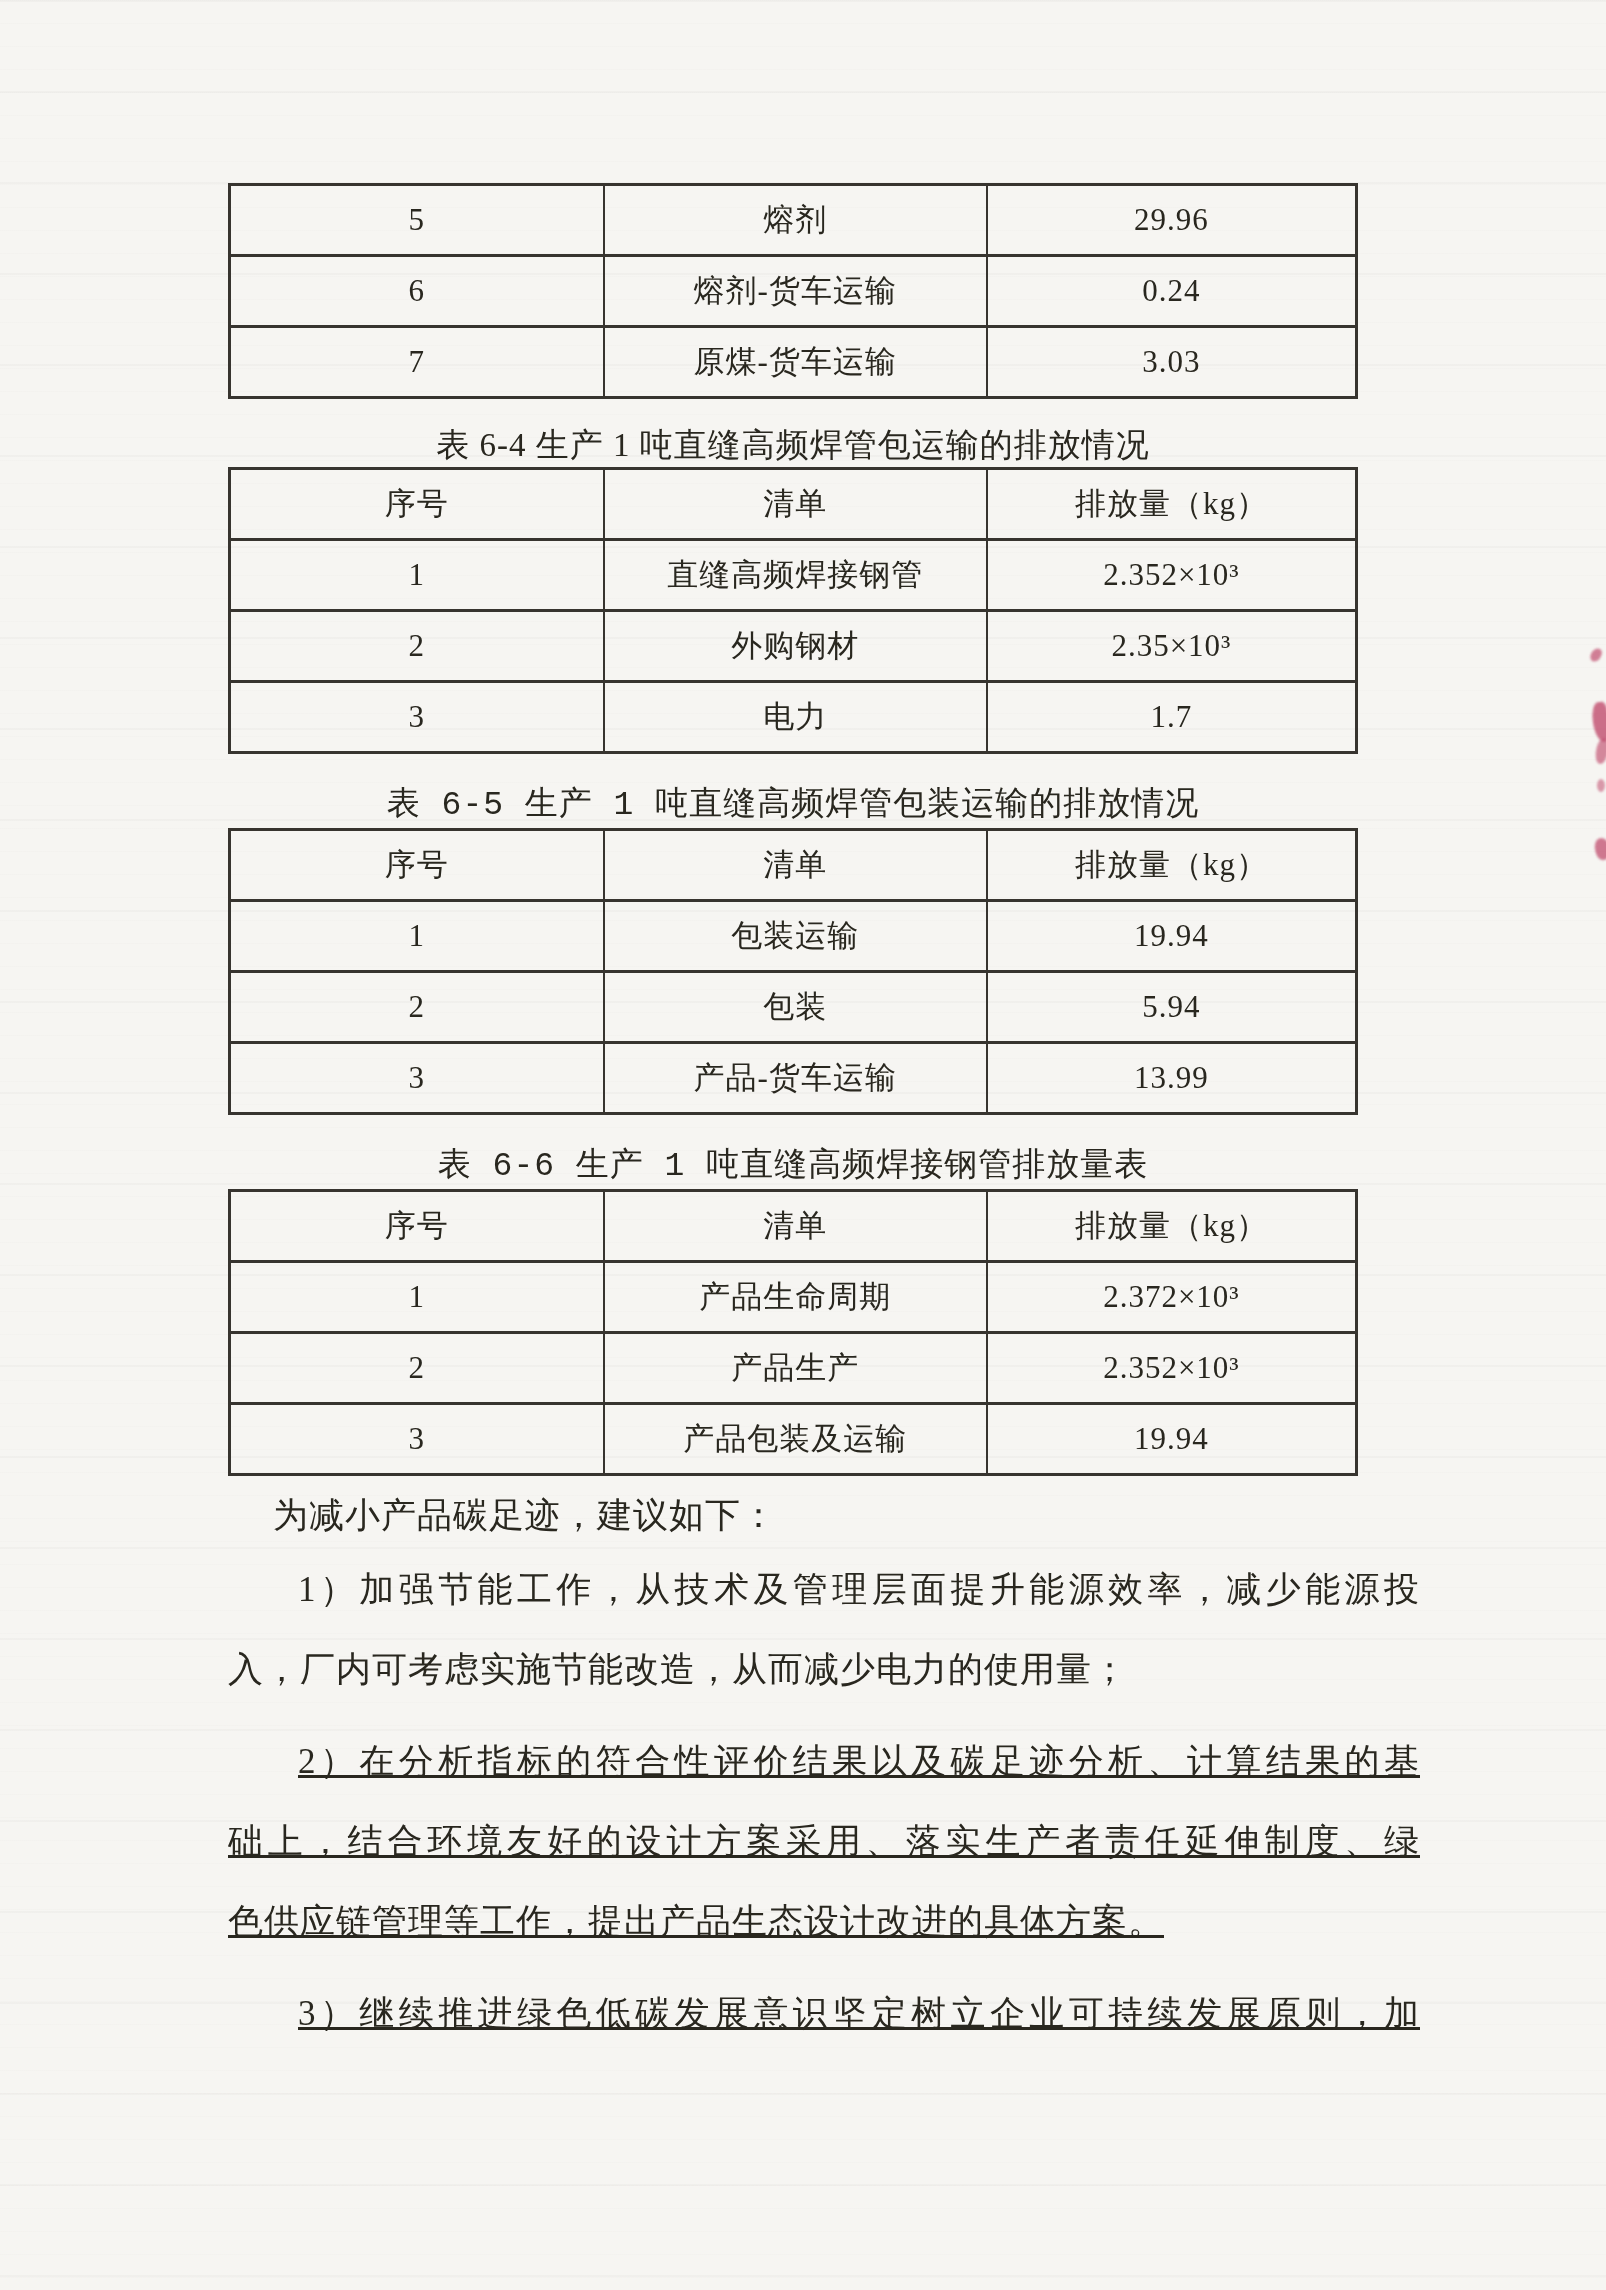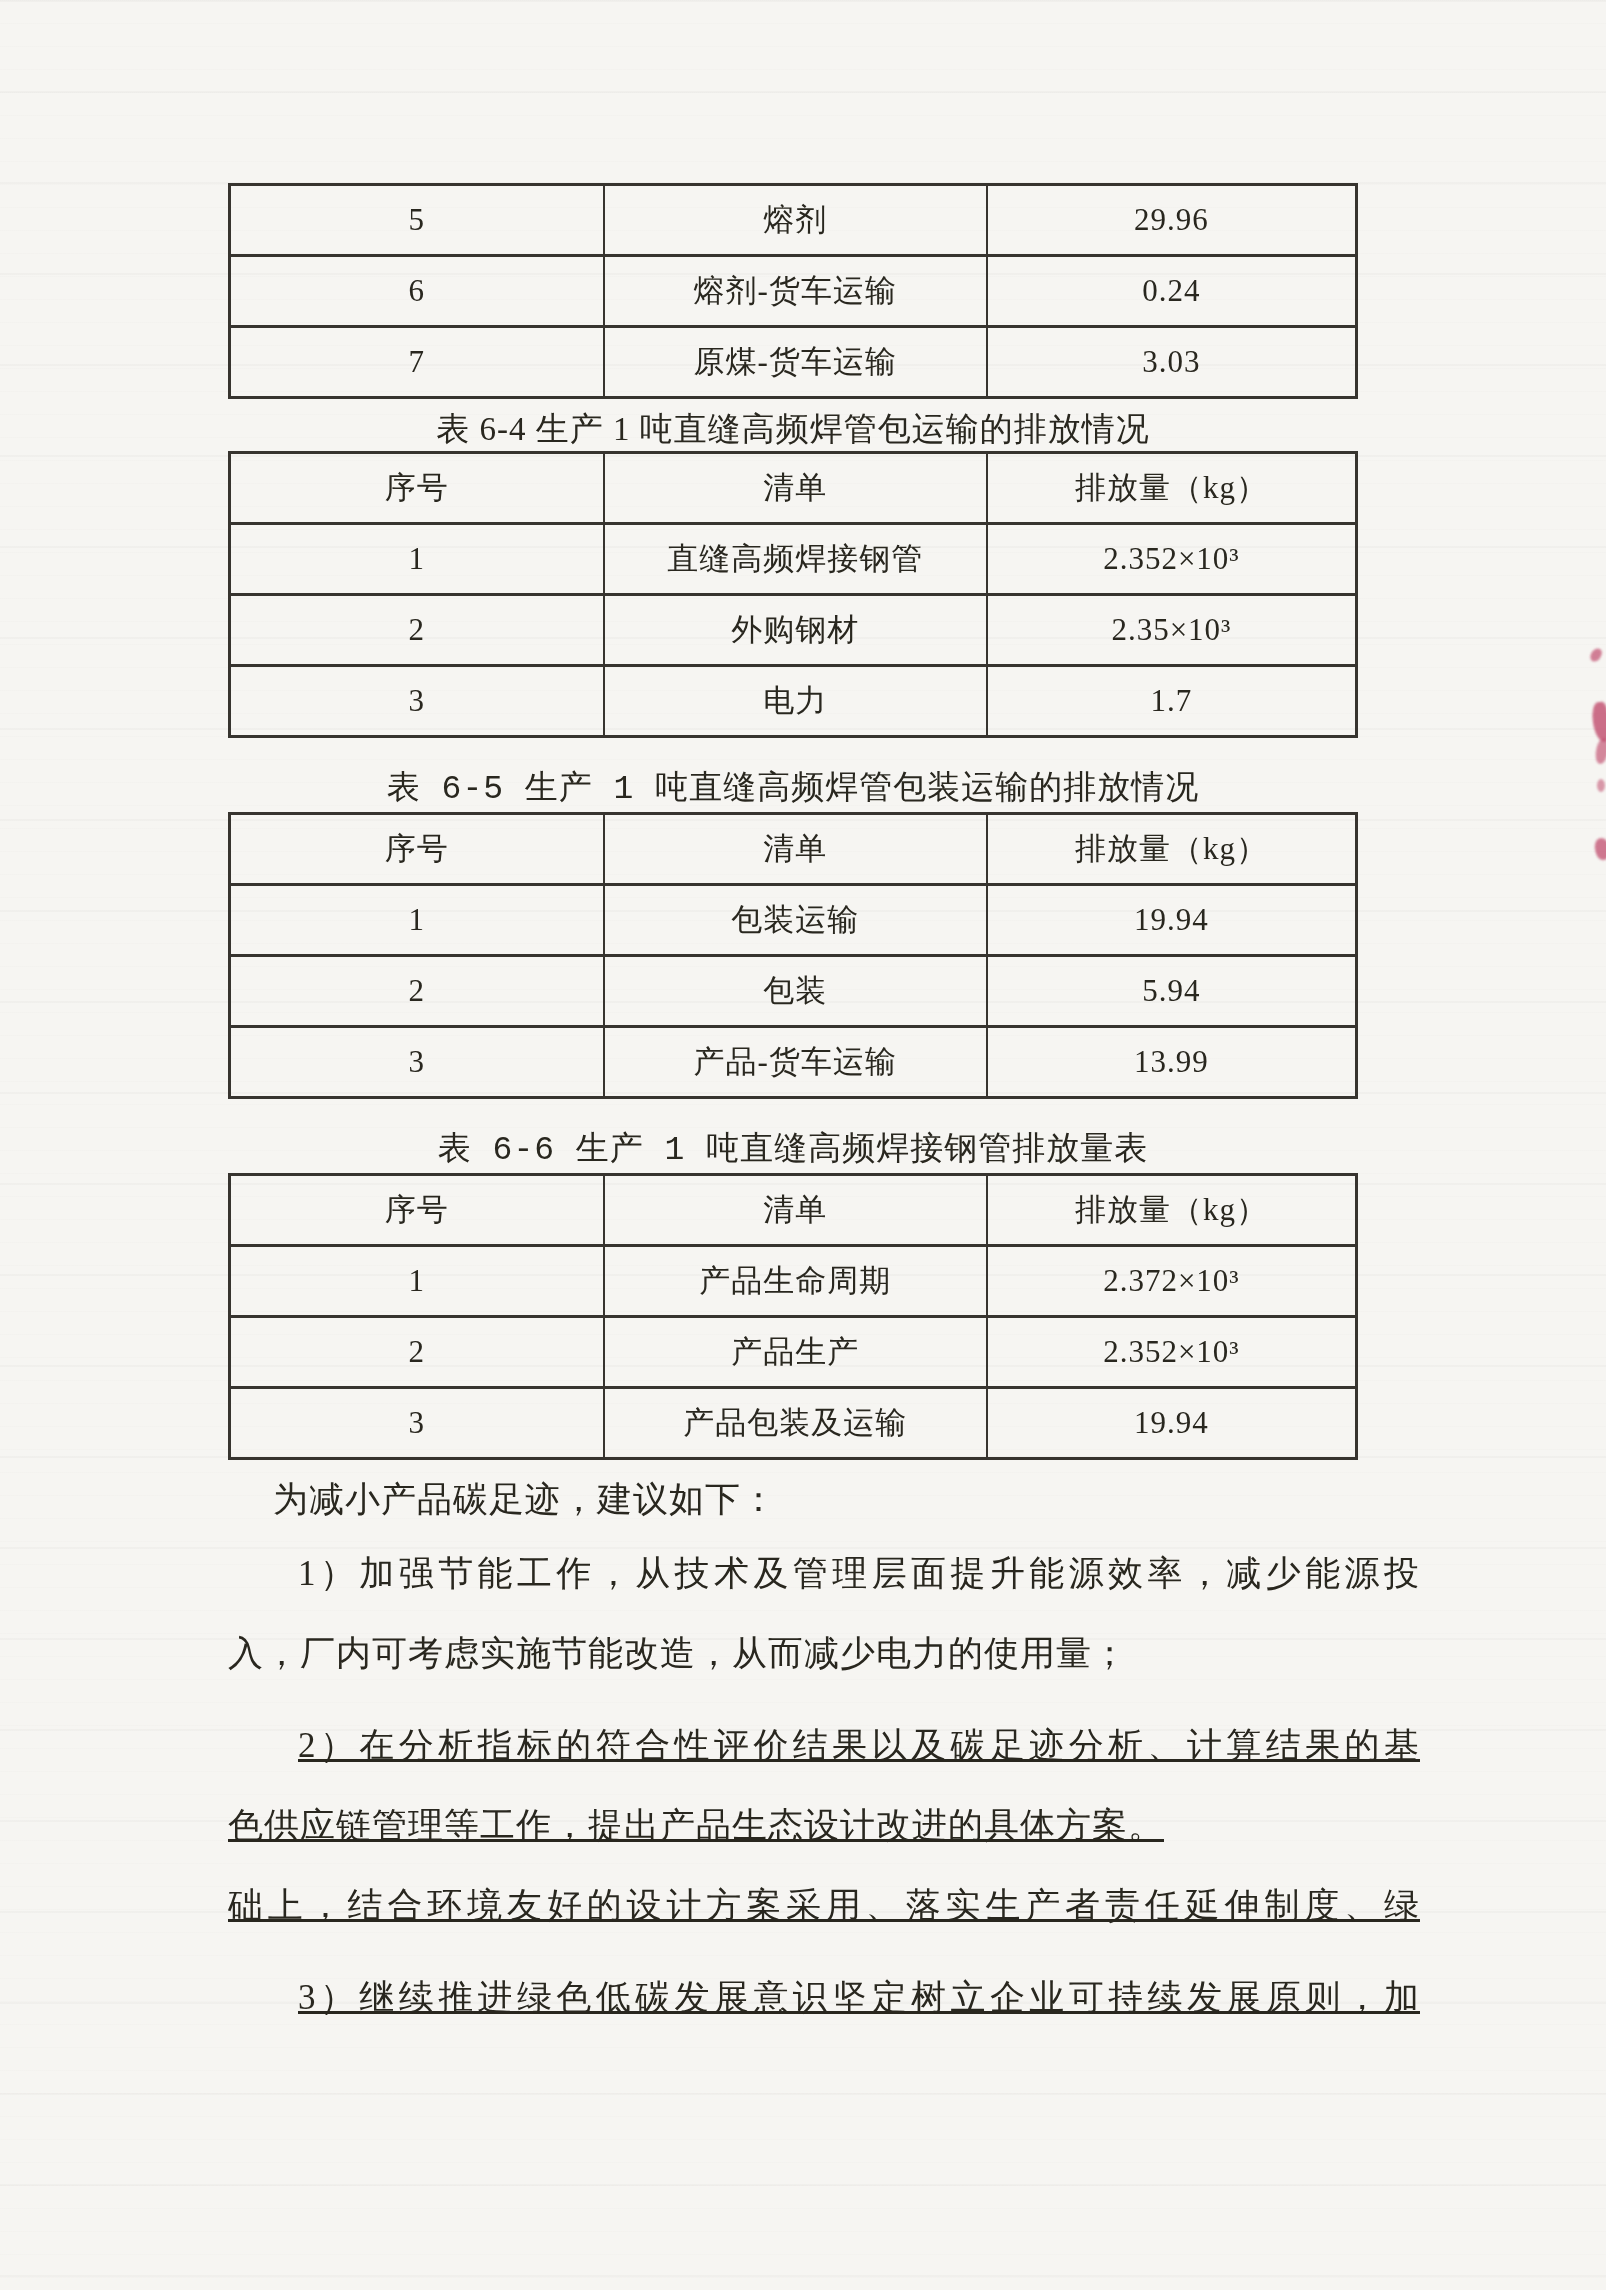--- a/index.html
+++ b/index.html
@@ -35,21 +35,21 @@
     border-right:2px solid var(--line);
     height:68px;
     text-align:center;vertical-align:middle;
     font-size:31px;letter-spacing:1px;
     padding:0 6px;
   }
   .c1{width:33.2%;} .c2{width:34.0%;} .c3{width:32.8%;}
   .caption{
     width:1130px;text-align:center;
     font-size:33px;letter-spacing:1px;
-    line-height:44px;margin-top:8px;margin-bottom:0;
+    line-height:44px;margin-top:24px;margin-bottom:0;
   }
   .cap-gap{margin-top:30px;font-family:Liberation Mono, monospace;}
   
   .bodytext{width:1192px;}
   .intro-para{margin:14px 0 8px 0;}
   .intro-line{font-size:35px;line-height:52px;letter-spacing:1px;text-indent:70px;white-space:nowrap;margin-left:45px;}
   .para{margin:0;}
   .para + .para{margin-top:12px;text-decoration:underline;}
   .tline{
     font-size:35px;line-height:80px;height:80px;
@@ -197,21 +197,21 @@
   <div class="bodytext">
     <p class="intro-para">
       <span class="intro-line">为减小产品碳足迹，建议如下：</span>
     </p>
     <div class="para">
       <div class="tline indent j">1）加强节能工作，从技术及管理层面提升能源效率，减少能源投</div>
       <div class="tline">入，厂内可考虑实施节能改造，从而减少电力的使用量；</div>
     </div>
     <div class="para">
       <div class="tline indent j">2）在分析指标的符合性评价结果以及碳足迹分析、计算结果的基</div>
+      <div class="tline j">础上，结合环境友好的设计方案采用、落实生产者责任延伸制度、绿</div>
       <div class="tline">色供应链管理等工作，提出产品生态设计改进的具体方案。</div>
-      <div class="tline j">础上，结合环境友好的设计方案采用、落实生产者责任延伸制度、绿</div>
     </div>
     <div class="para">
       <div class="tline indent j">3）继续推进绿色低碳发展意识坚定树立企业可持续发展原则，加</div>
     </div>
   </div>
 
 </div>
 
 </body></html>

